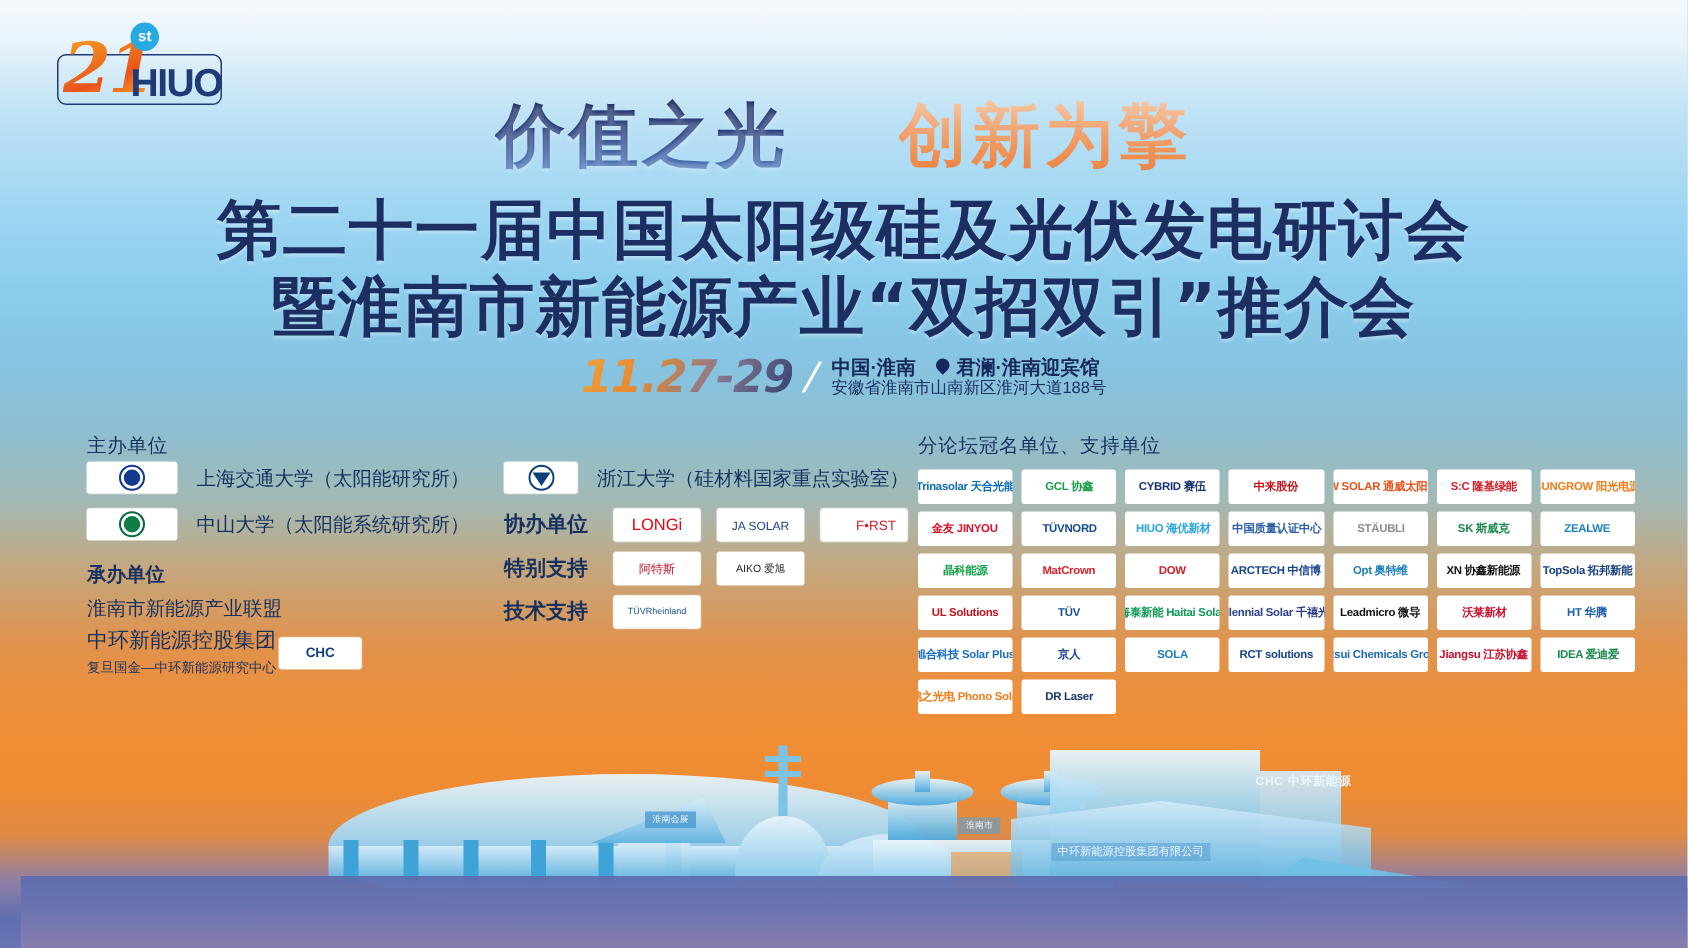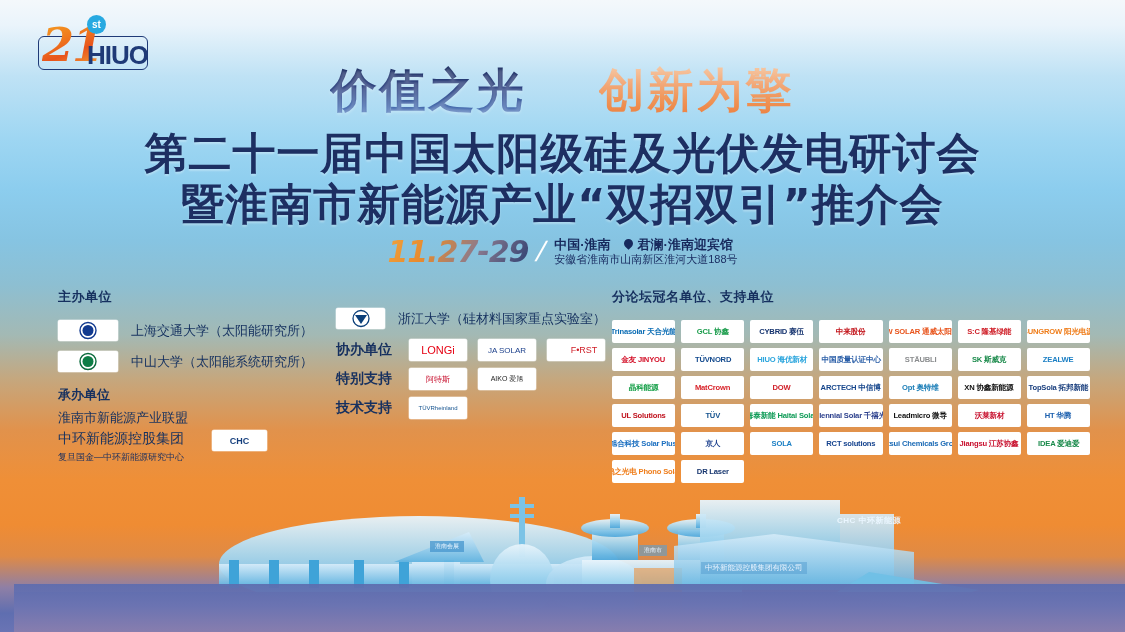--- a/index.html
+++ b/index.html
@@ -102,42 +102,42 @@
   .pin {
     display:inline-block; width:9px; height:11px; position:relative; margin-left:8px;
   }
   .pin::before {
     content:""; position:absolute; left:0; top:0; width:9px; height:9px;
     background:#17295c; border-radius:50% 50% 50% 0; transform:rotate(-45deg);
   }
   .venue-sub { font-size:11px; color:#1b2f63; white-space:nowrap; }
   
   .col-head {
-    font-size:13px; font-weight:bold; color:#16305f; margin-bottom:14px;
+    font-size:13px; font-weight:normal; color:#16305f; margin-bottom:2px;
     letter-spacing:.5px;
   }
   .colA { position:absolute; left:58px; top:288px; width:270px; }
   .colB { position:absolute; left:336px; top:308px; width:270px; }
   .colC { position:absolute; left:612px; top:288px; width:478px; }
 
   .org-row { display:flex; align-items:center; gap:13px; margin-bottom:10px; }
   .logo-tile {
     background:#fff; border-radius:2px; display:flex;
     align-items:center; justify-content:center; overflow:hidden;
     box-shadow:0 0 0 .5px rgba(255,255,255,.6);
   }
   .tile-seal { width:60px; height:21px; }
   .org-name { font-size:13px; color:#14305f; white-space:nowrap; }
 
   .sub-head { font-size:13px; font-weight:bold; color:#16305f; margin:14px 0 5px; }
   .sub-line { font-size:13px; color:#14305f; margin-bottom:3px; }
   .sub-line.big { font-size:14px; }
   .tiny-line { font-size:9px; color:#1b2f5e; }
 
-  .chc-row { display:flex; align-items:flex-start; gap:28px; }
+  .chc-row { display:flex; align-items:center; gap:2px; }
   .chc-tile { width:55px; height:21px; }
 
   .lab-row { display:flex; align-items:center; gap:11px; margin-bottom:7px; }
   .lab { font-size:14px; font-weight:bold; color:#16305f; width:62px; white-space:nowrap;}
   .mini-tile { width:58px; height:22px; }
 
   
   .grid { display:grid; grid-template-columns:repeat(7,1fr); gap:5px 6px; margin-top:7px; }
   .g-tile {
     height:23px; background:#fff; border-radius:2px;

